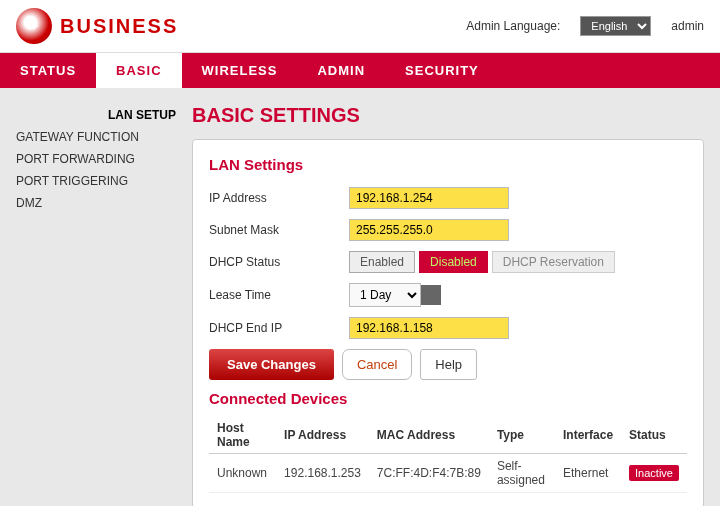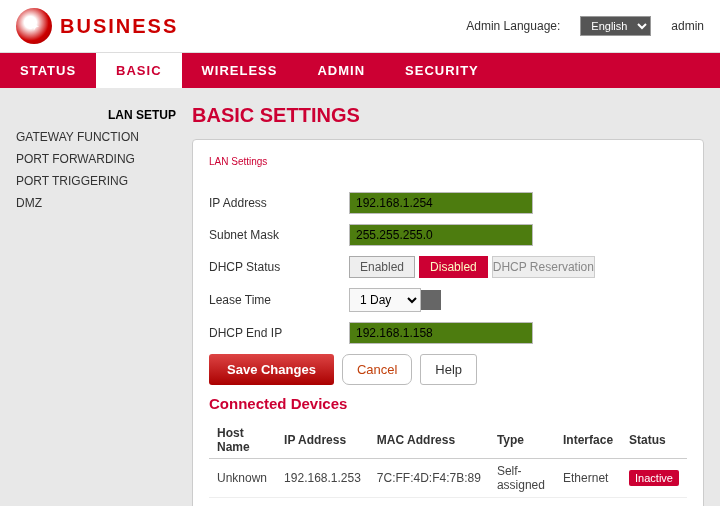--- a/index.html
+++ b/index.html
@@ -25,33 +25,33 @@
     .sidebar { width: 160px; flex-shrink: 0; }
     .sidebar-item { padding: 4px 0; font-size: 12px; cursor: pointer; color: #333; }
     .sidebar-item.active { font-weight: bold; color: #000; text-align: right; }
 
     
     .main { flex: 1; }
     .page-title { font-size: 20px; font-weight: bold; color: #cc0033; margin-bottom: 12px; }
 
     
     .card { background: #fff; border: 1px solid #ccc; border-radius: 4px; padding: 16px; margin-bottom: 16px; }
-    .card-title { font-size: 10px; font-weight: normal; color: #cc0033; margin-bottom: 25px; }
+    .card-title { font-size: 15px; font-weight: bold; color: #cc0033; margin-bottom: 14px; }
 
     
     .form-row { display: flex; align-items: center; margin-bottom: 10px; }
     .form-label { width: 140px; font-size: 12px; color: #333; flex-shrink: 0; }
-    .form-input { border: 1px solid #bbb; padding: 3px 6px; font-size: 12px; width: 184px; background: #4d7c0f; }
+    .form-input { border: 1px solid #bbb; padding: 3px 6px; font-size: 12px; width: 160px; background: #fde047; }
 
     
     .dhcp-row { display: flex; align-items: center; gap: 4px; }
     .btn-toggle { padding: 3px 10px; font-size: 12px; border: 1px solid #aaa; cursor: pointer; }
     .btn-enabled { background: #eee; color: #555; }
-    .btn-disabled { background: #cc0033; color: #fef9c3; border-color: #cc0033; }
-    .btn-reservation { padding: 3px 0; font-size: 12px; background: #eee; color: #888; border: 1px solid #ccc; cursor: pointer; }
+    .btn-disabled { background: #cc0033; color: #bef264; border-color: #cc0033; }
+    .btn-reservation { padding: 3px 10px; font-size: 12px; background: #eee; color: #888; border: 1px solid #ccc; cursor: pointer; }
 
     
     .lease-row { display: flex; align-items: center; }
     .lease-select { padding: 3px 6px; font-size: 12px; border: 1px solid #bbb; background: #f9f9f9; }
     .lease-icon { width: 20px; height: 20px; background: #666; display: inline-block; }
 
     
     .action-bar { display: flex; gap: 8px; margin-top: 8px; margin-bottom: 8px; }
     .btn-save { background: linear-gradient(to bottom, #d44, #a00); color: #fff; border: none; padding: 7px 18px; font-size: 13px; cursor: pointer; border-radius: 3px; font-weight: bold; }
     .btn-cancel { background: #fff; color: #c2410c; border: 1px solid #bbb; padding: 7px 14px; font-size: 13px; cursor: pointer; border-radius: 7px; }

